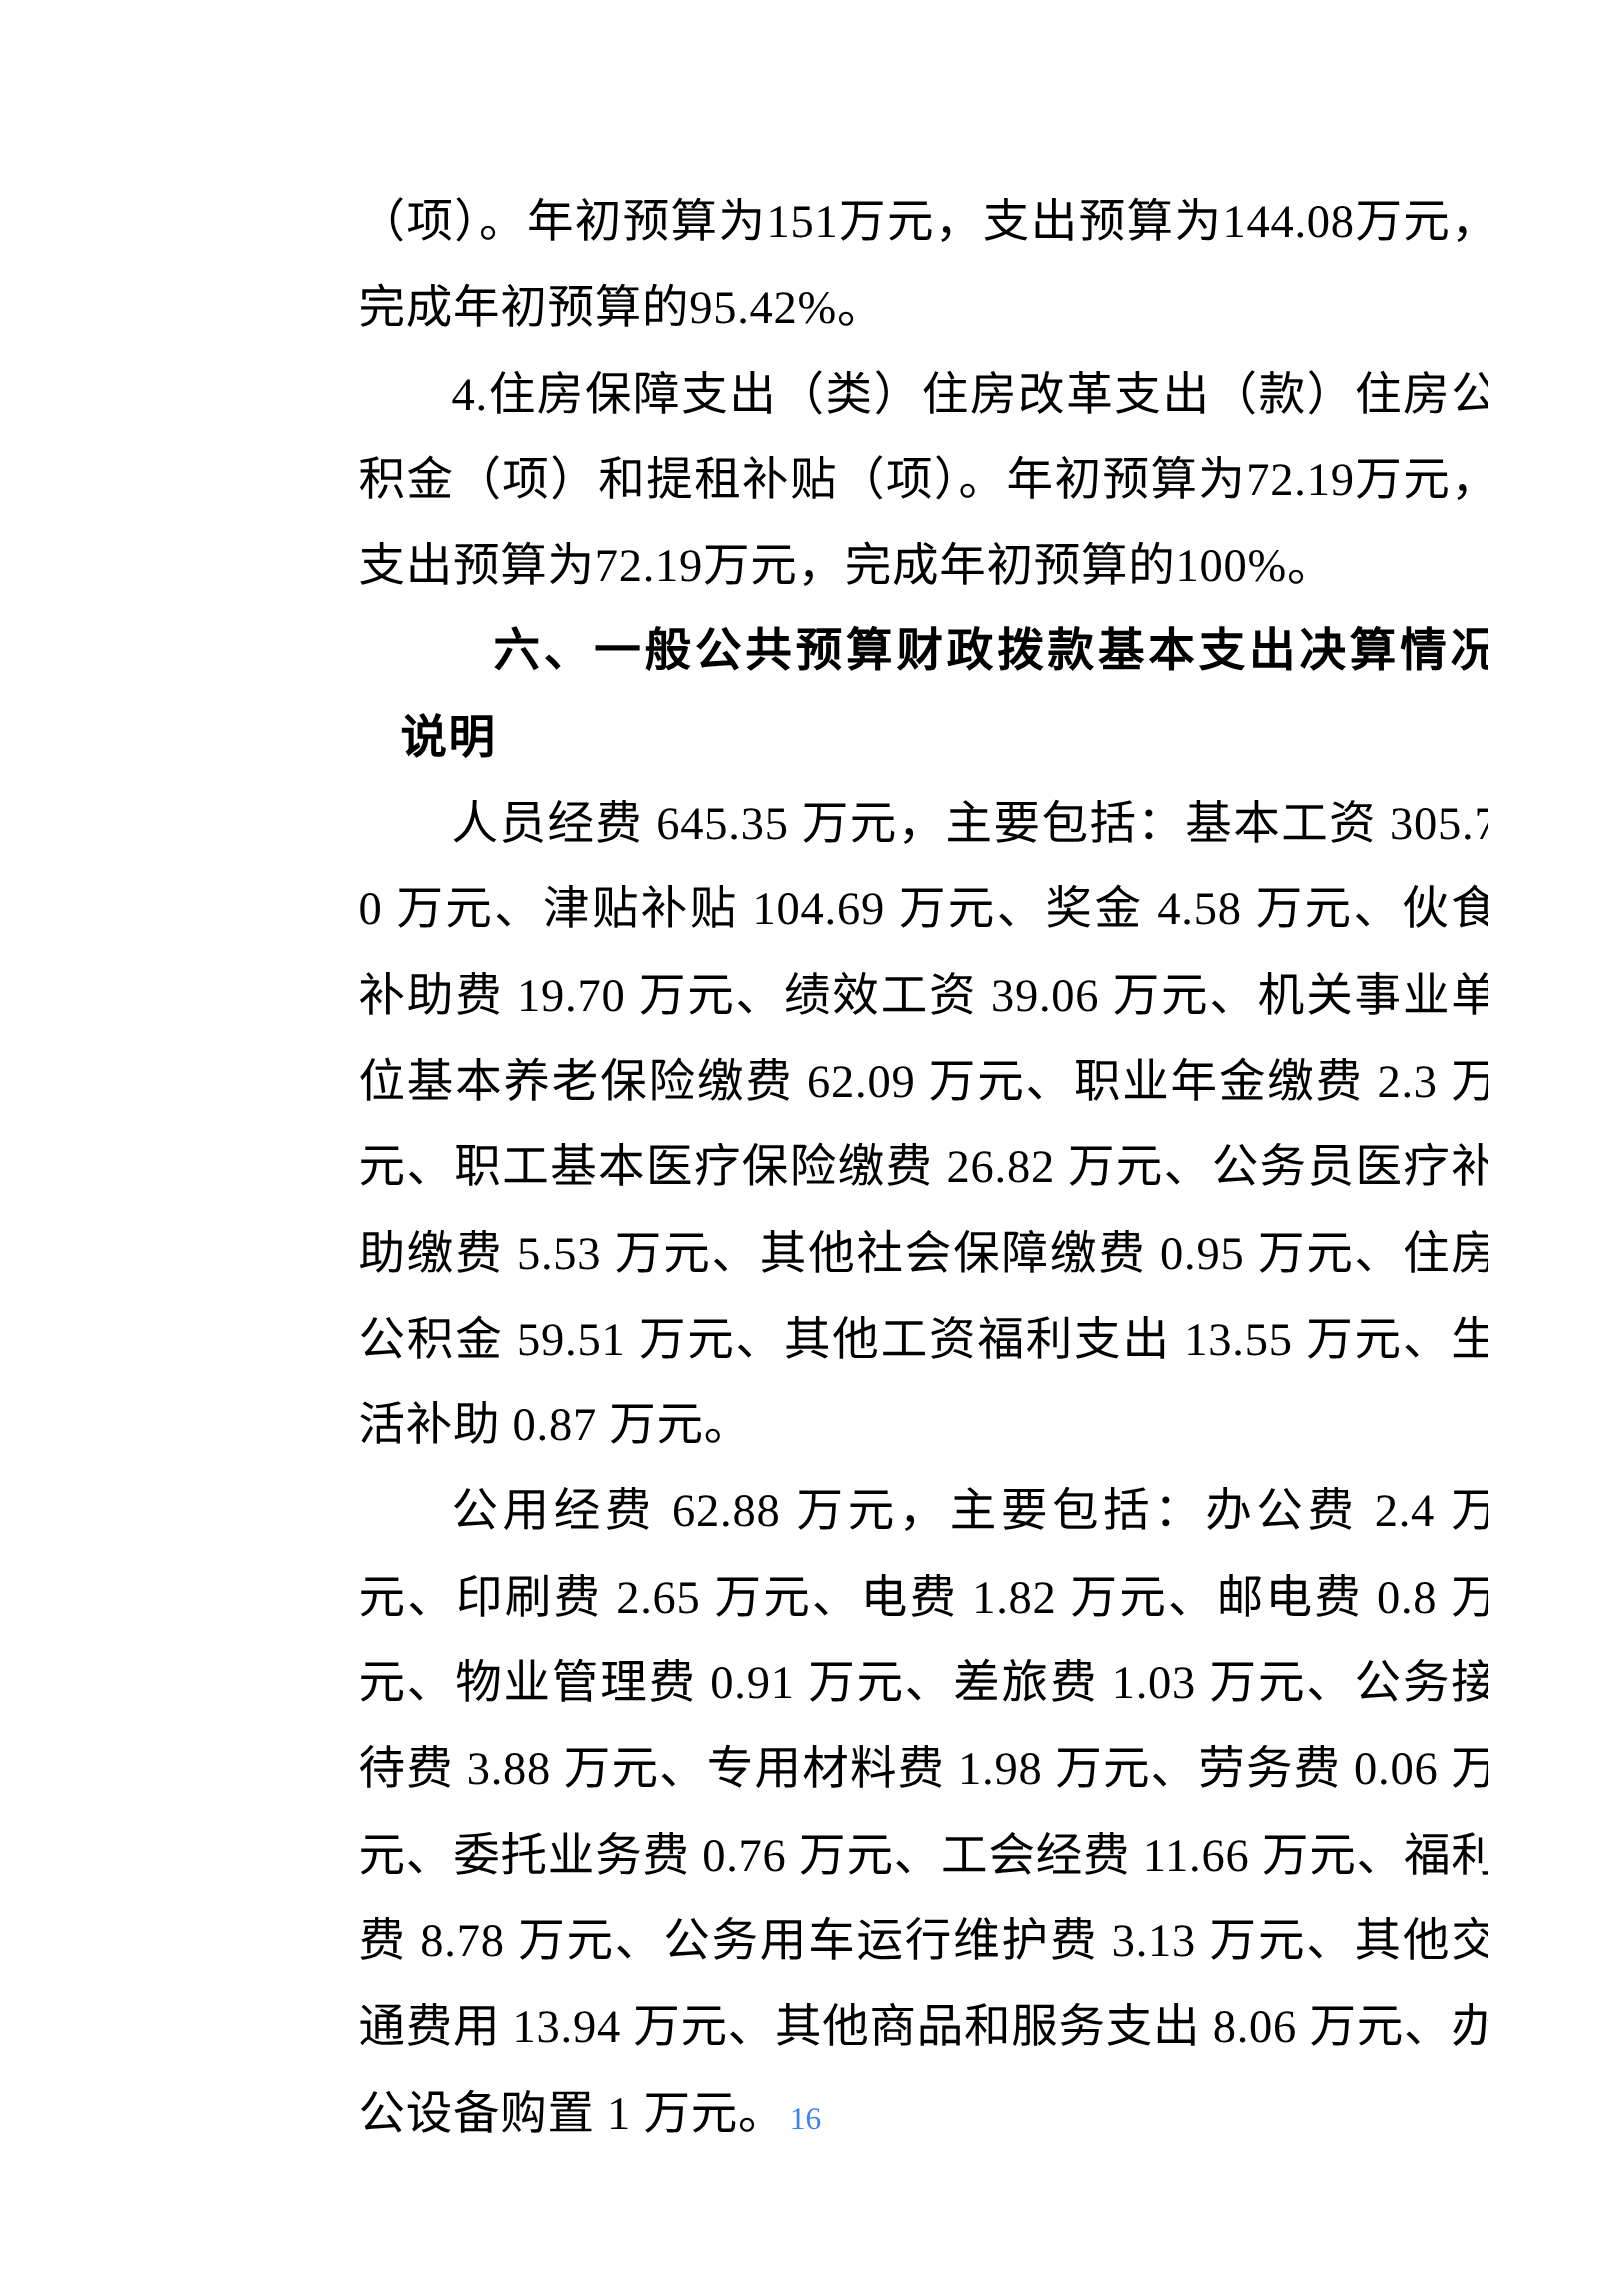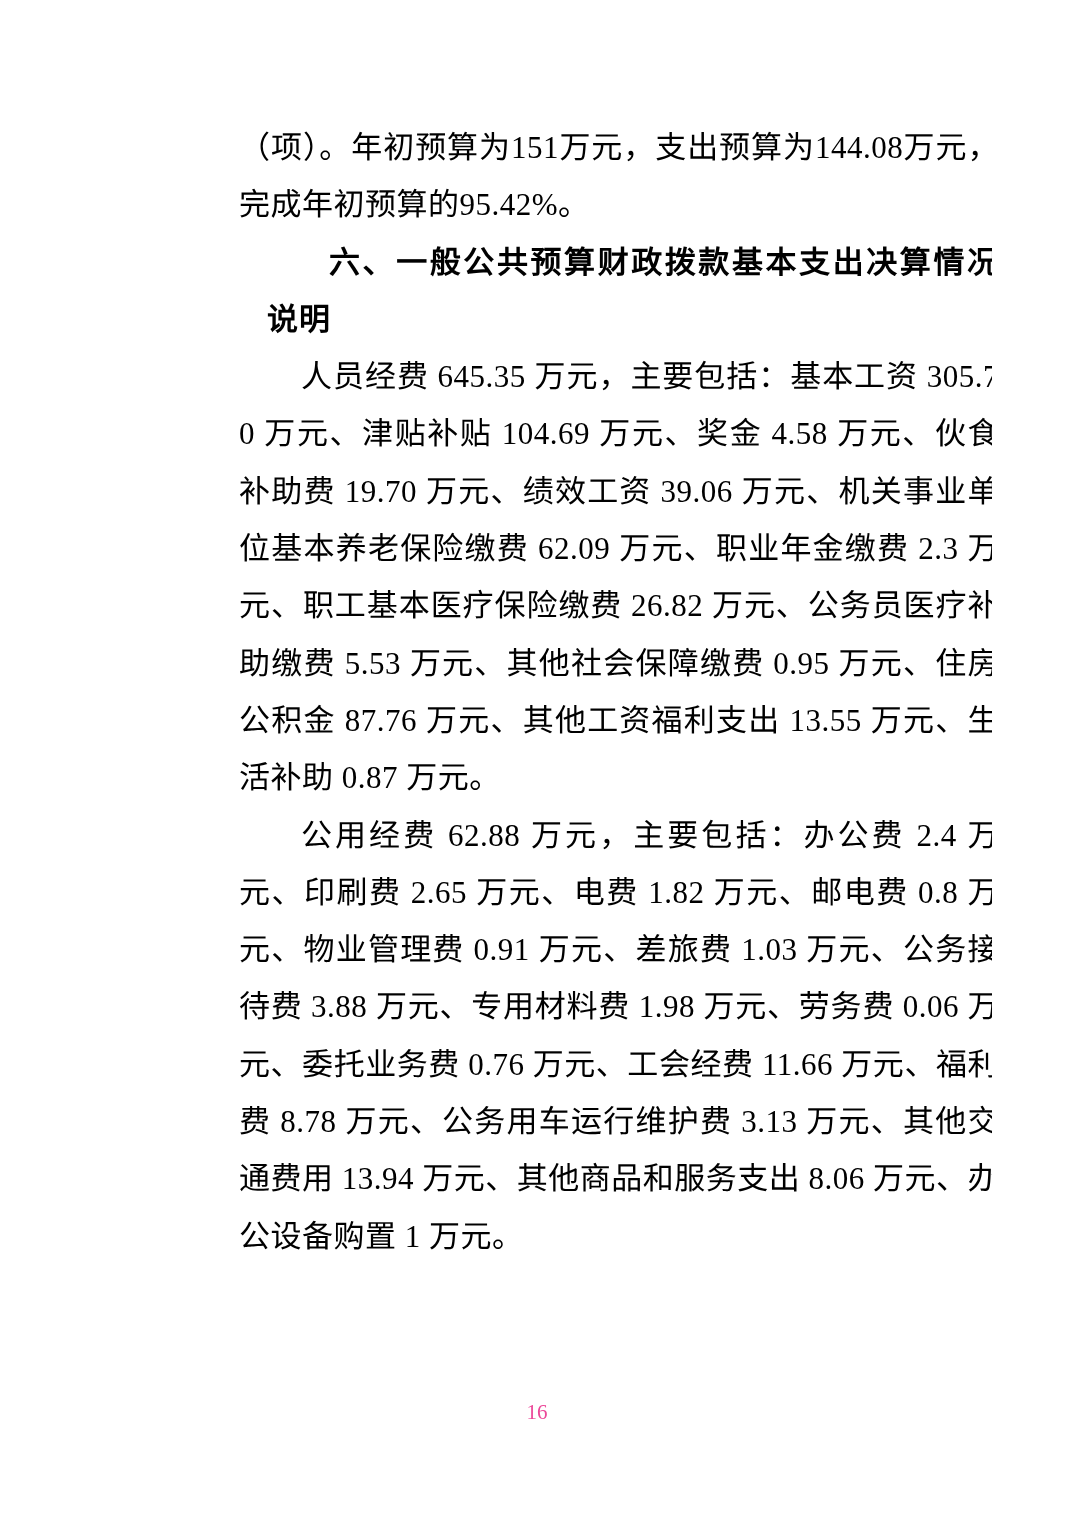--- a/index.html
+++ b/index.html
@@ -45,30 +45,31 @@
   .footer {
     position: absolute;
     left: 0;
     width: 100%;
     top: 1400px;
     text-align: center;
   }
   .footer .page-num {
     font-size: 21px;
     font-family: "Liberation Serif", "DejaVu Serif", serif;
-    color: #ec4899;
+    color: #3b82f6;
   }
 </style>
 </head>
 <body>
 
 <div class="page">
   <main class="content">
     <p class="no-indent">（项）。年初预算为151万元，支出预算为144.08万元，完成年初预算的95.42%。</p>
+    <p>4.住房保障支出（类）住房改革支出（款）住房公积金（项）和提租补贴（项）。年初预算为72.19万元，支出预算为72.19万元，完成年初预算的100%。</p>
     <p class="section-heading">六、一般公共预算财政拨款基本支出决算情况说明</p>
-    <p>人员经费 645.35 万元，主要包括：基本工资 305.70 万元、津贴补贴 104.69 万元、奖金 4.58 万元、伙食补助费 19.70 万元、绩效工资 39.06 万元、机关事业单位基本养老保险缴费 62.09 万元、职业年金缴费 2.3 万元、职工基本医疗保险缴费 26.82 万元、公务员医疗补助缴费 5.53 万元、其他社会保障缴费 0.95 万元、住房公积金 87.76 万元、其他工资福利支出 13.55 万元、生活补助 0.87 万元。</p>
+    <p>人员经费 645.35 万元，主要包括：基本工资 305.70 万元、津贴补贴 104.69 万元、奖金 4.58 万元、伙食补助费 19.70 万元、绩效工资 39.06 万元、机关事业单位基本养老保险缴费 62.09 万元、职业年金缴费 2.3 万元、职工基本医疗保险缴费 26.82 万元、公务员医疗补助缴费 5.53 万元、其他社会保障缴费 0.95 万元、住房公积金 59.51 万元、其他工资福利支出 13.55 万元、生活补助 0.87 万元。</p>
     <p>公用经费 62.88 万元，主要包括：办公费 2.4 万元、印刷费 2.65 万元、电费 1.82 万元、邮电费 0.8 万元、物业管理费 0.91 万元、差旅费 1.03 万元、公务接待费 3.88 万元、专用材料费 1.98 万元、劳务费 0.06 万元、委托业务费 0.76 万元、工会经费 11.66 万元、福利费 8.78 万元、公务用车运行维护费 3.13 万元、其他交通费用 13.94 万元、其他商品和服务支出 8.06 万元、办公设备购置 1 万元。</p>
   </main>
 
   <div class="footer">
     <span class="page-num">16</span>
   </div>
 </div>
 
 </body></html>

